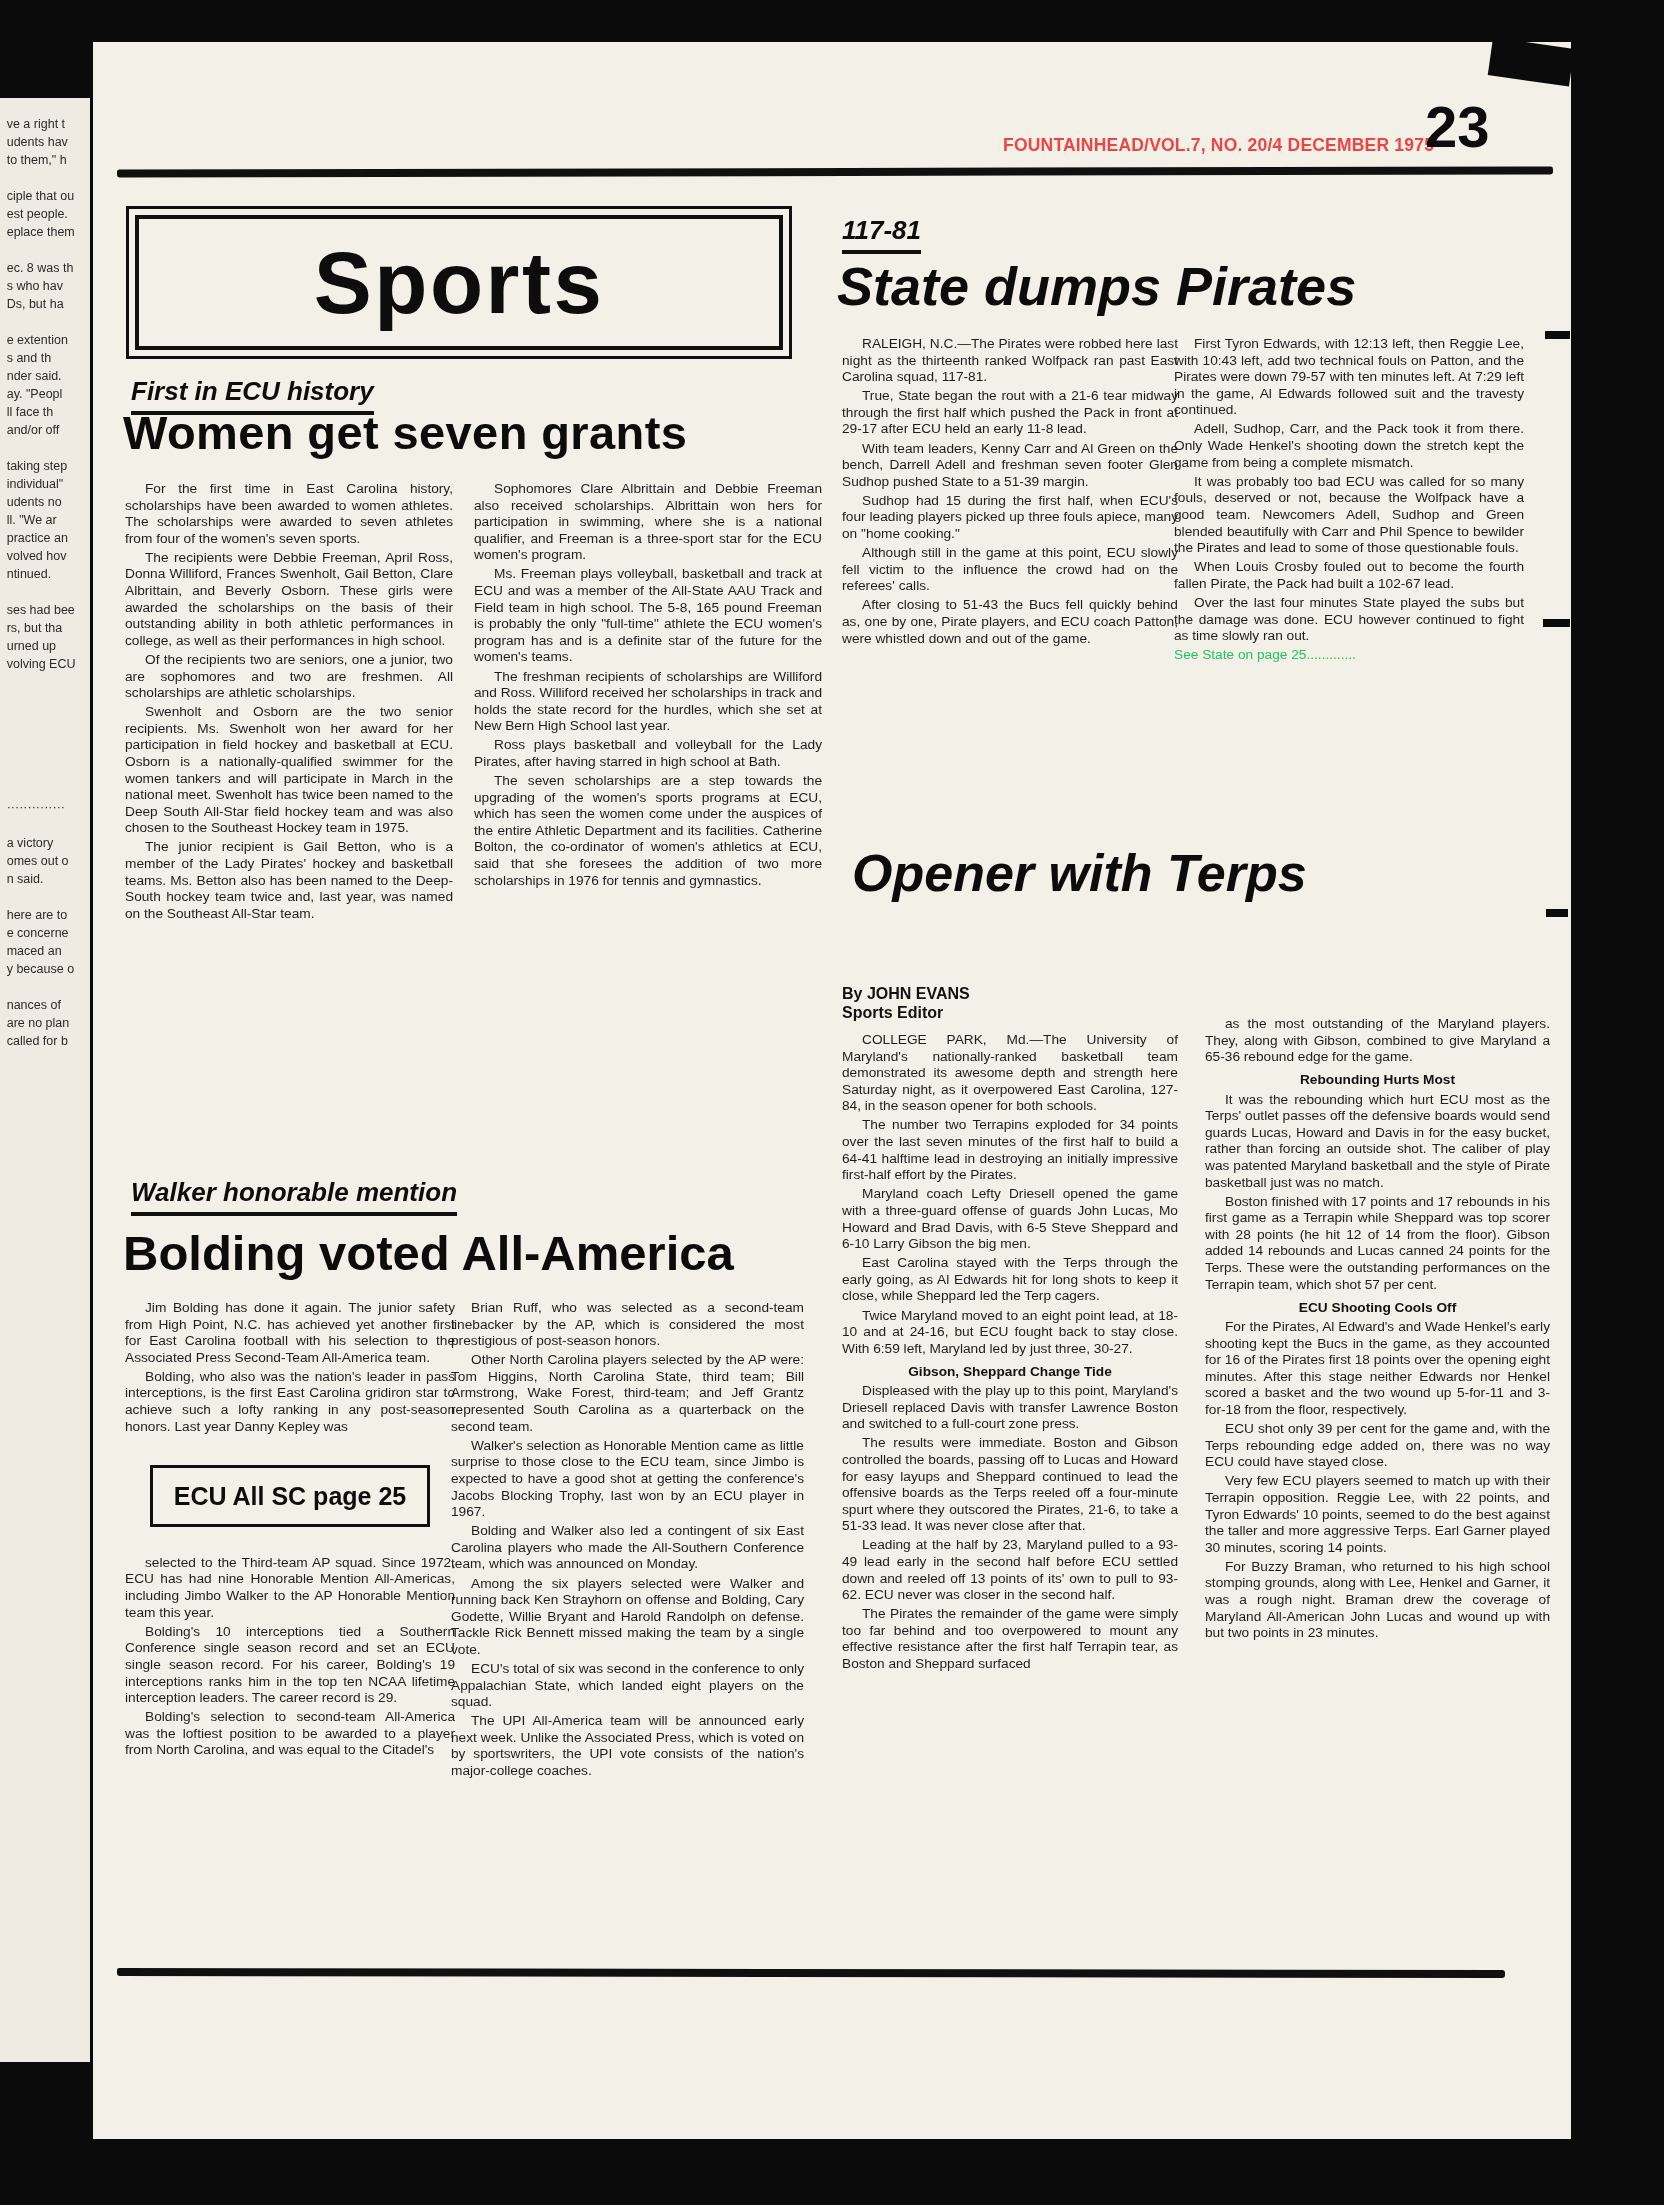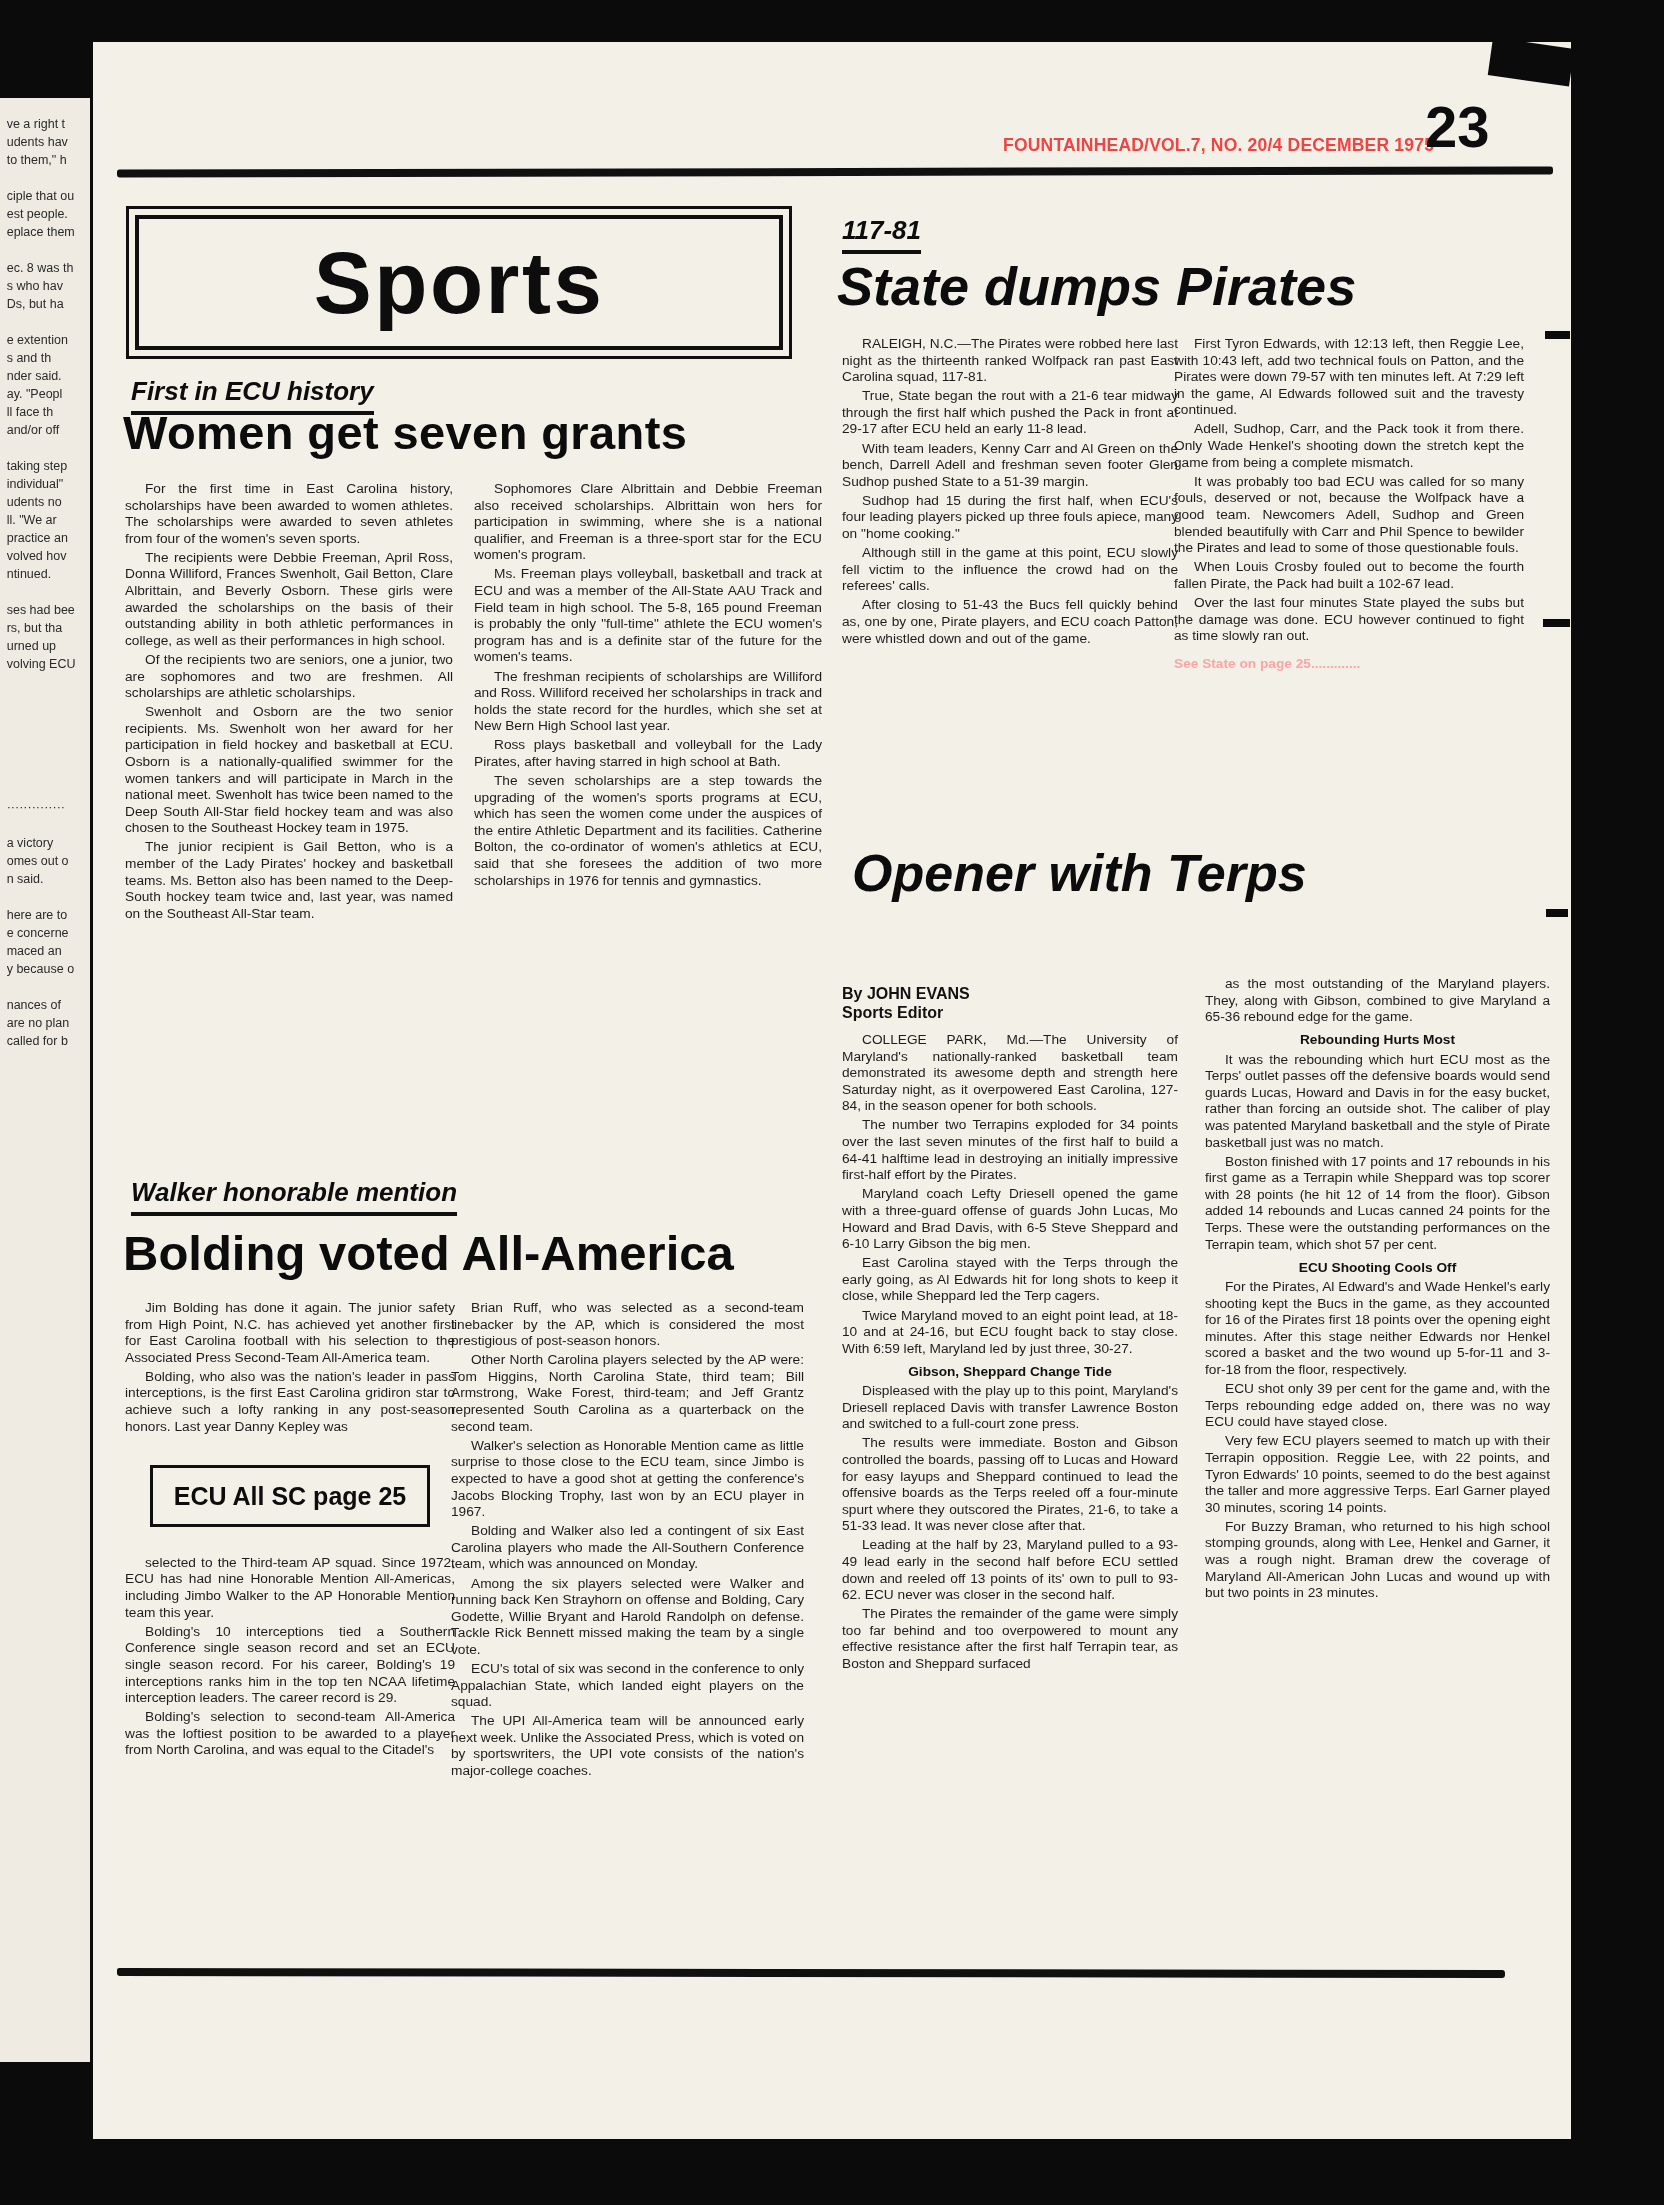--- a/index.html
+++ b/index.html
@@ -55,21 +55,21 @@
   .col{position:absolute}
   .para{
     font-size:13.7px;line-height:16.6px;text-align:justify;text-indent:20px;
     margin-bottom:2.5px;color:#1d1d1d;hyphens:auto;
   }
   .subhead{
     font-size:13.7px;line-height:16.6px;font-weight:bold;text-align:center;
     text-indent:0;margin:6.7px 0 2.5px;color:#111;
   }
   .byline{ font-weight:bold;font-size:16px;line-height:19px;margin-bottom:10px;color:#111}
-  .jumpline{font-weight:bold;font-size:13.7px;line-height:16.6px;margin-top:11px;color:#fca5a5}
+  .jumpline{font-weight:normal;font-size:13.7px;line-height:16.6px;margin-top:2px;color:#22c55e}
   .refer-box{
     margin:30px auto 28px;width:280px;border:3.3px solid #101010;
     padding:13.3px 0;text-align:center;font-weight:bold;font-size:25px;color:#0d0d0d;
   }
 </style>
 </head>
 <body>
 
 <div class="paper"></div>
 
@@ -192,21 +192,21 @@
       <p class="para">Maryland coach Lefty Driesell opened the game with a three-guard offense of guards John Lucas, Mo Howard and Brad Davis, with 6-5 Steve Sheppard and 6-10 Larry Gibson the big men.</p>
       <p class="para">East Carolina stayed with the Terps through the early going, as Al Edwards hit for long shots to keep it close, while Sheppard led the Terp cagers.</p>
       <p class="para">Twice Maryland moved to an eight point lead, at 18-10 and at 24-16, but ECU fought back to stay close. With 6:59 left, Maryland led by just three, 30-27.</p>
       <p class="subhead">Gibson, Sheppard Change Tide</p>
       <p class="para">Displeased with the play up to this point, Maryland's Driesell replaced Davis with transfer Lawrence Boston and switched to a full-court zone press.</p>
       <p class="para">The results were immediate. Boston and Gibson controlled the boards, passing off to Lucas and Howard for easy layups and Sheppard continued to lead the offensive boards as the Terps reeled off a four-minute spurt where they outscored the Pirates, 21-6, to take a 51-33 lead. It was never close after that.</p>
       <p class="para">Leading at the half by 23, Maryland pulled to a 93-49 lead early in the second half before ECU settled down and reeled off 13 points of its' own to pull to 93-62. ECU never was closer in the second half.</p>
       <p class="para">The Pirates the remainder of the game were simply too far behind and too overpowered to mount any effective resistance after the first half Terrapin tear, as Boston and Sheppard surfaced</p>
     </div>
 </div>
-<div class="col" style="left:1205px;top:976px;width:345px">
+<div class="col" style="left:1205px;top:1016px;width:345px">
     <p class="para">as the most outstanding of the Maryland players. They, along with Gibson, combined to give Maryland a 65-36 rebound edge for the game.</p>
     <p class="subhead">Rebounding Hurts Most</p>
     <p class="para">It was the rebounding which hurt ECU most as the Terps' outlet passes off the defensive boards would send guards Lucas, Howard and Davis in for the easy bucket, rather than forcing an outside shot. The caliber of play was patented Maryland basketball and the style of Pirate basketball just was no match.</p>
     <p class="para">Boston finished with 17 points and 17 rebounds in his first game as a Terrapin while Sheppard was top scorer with 28 points (he hit 12 of 14 from the floor). Gibson added 14 rebounds and Lucas canned 24 points for the Terps. These were the outstanding performances on the Terrapin team, which shot 57 per cent.</p>
     <p class="subhead">ECU Shooting Cools Off</p>
     <p class="para">For the Pirates, Al Edward's and Wade Henkel's early shooting kept the Bucs in the game, as they accounted for 16 of the Pirates first 18 points over the opening eight minutes. After this stage neither Edwards nor Henkel scored a basket and the two wound up 5-for-11 and 3-for-18 from the floor, respectively.</p>
     <p class="para">ECU shot only 39 per cent for the game and, with the Terps rebounding edge added on, there was no way ECU could have stayed close.</p>
     <p class="para">Very few ECU players seemed to match up with their Terrapin opposition. Reggie Lee, with 22 points, and Tyron Edwards' 10 points, seemed to do the best against the taller and more aggressive Terps. Earl Garner played 30 minutes, scoring 14 points.</p>
     <p class="para">For Buzzy Braman, who returned to his high school stomping grounds, along with Lee, Henkel and Garner, it was a rough night. Braman drew the coverage of Maryland All-American John Lucas and wound up with but two points in 23 minutes.</p>
   </div>

